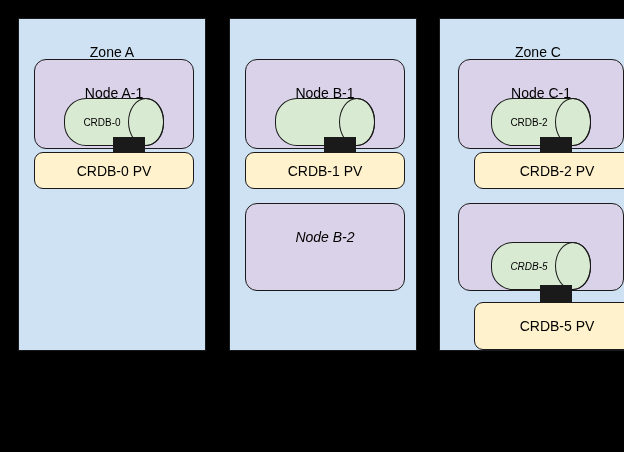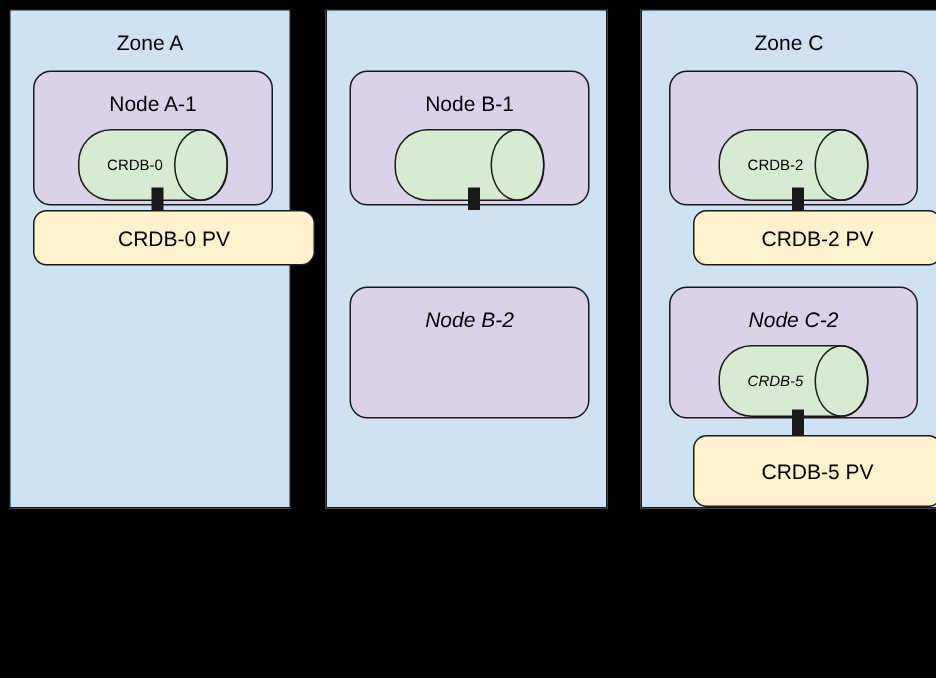--- a/index.html
+++ b/index.html
@@ -1,15 +1,15 @@
 <!DOCTYPE html>
 <html style="--canvas_bg: #000000; --zone_fill: #cfe2f3; --node_fill: #d9d2e9; --pod_fill: #d9ead3; --pv_fill: #fff2cc; --border: #1a1a1a; --text: #000000;"><head>
 <meta charset="utf-8">
 <style>
-  * { box-sizing: border-box; margin: 0; padding: 4px; }
+  * { box-sizing: border-box; margin: 0; padding: 16px; }
   html, body { width: 624px; height: 452px; }
   body {
     background: var(--canvas_bg, #000);
     font-family: "Liberation Sans", sans-serif;
     color: var(--text, #000);
     position: relative;
     overflow: hidden;
   }
   .zone {
     position: absolute;
@@ -59,21 +59,21 @@
     font-size: 10px; white-space: nowrap;
   }
   .connector {
     position: absolute; width: 2px; left: 94px;
     background: var(--border, #1a1a1a);
   }
   .zC .connector { left: 100px; }
   .conn1 { top: 118px; height: 15px; }
   .conn2 { top: 266px; height: 17px; }
   .pv {
-    position: absolute; left: 15px; width: 188px;
+    position: absolute; left: 15px; width: 160px;
     background: var(--pv_fill, #fff2cc);
     border: 1px solid var(--border, #1a1a1a);
     border-radius: 9px;
     display: flex; align-items: center; justify-content: center;
     font-size: 14px;
   }
   .zC .pv { left: 34px; width: 166px; }
   .row-pv1 { top: 133px; height: 37px; }
   .row-pv2 { top: 283px; height: 48px; }
 </style>
@@ -96,39 +96,42 @@
 </div>
 
 <div class="zone zB">
   <div class="node row-node1">
     <div class="node-title">Node B-1</div>
     <div class="cylinder">
       <span class="cyl-cap"></span>
     </div>
   </div>
   <div class="connector conn1"></div>
+  <div class="pv row-pv1">
+    <span>CRDB-1 PV</span>
+  </div>
   <div class="node row-node2">
     <div class="node-title">Node B-2</div>
   </div>
 </div>
 
 <div class="zone zC">
   <div class="zone-title">Zone C</div>
   <div class="node row-node1">
+    <div class="node-title">Node C-1</div>
     <div class="cylinder">
       <span class="cyl-cap"></span>
       <span class="cyl-label">CRDB-2</span>
     </div>
   </div>
   <div class="connector conn1"></div>
   <div class="pv row-pv1">
     <span>CRDB-2 PV</span>
   </div>
   <div class="node row-node2">
-    <div class="node-title">Node C-2</div>
     <div class="cylinder">
       <span class="cyl-cap"></span>
       <span class="cyl-label">CRDB-5</span>
     </div>
   </div>
   <div class="connector conn2"></div>
   <div class="pv row-pv2">
     <span>CRDB-5 PV</span>
   </div>
 </div>

